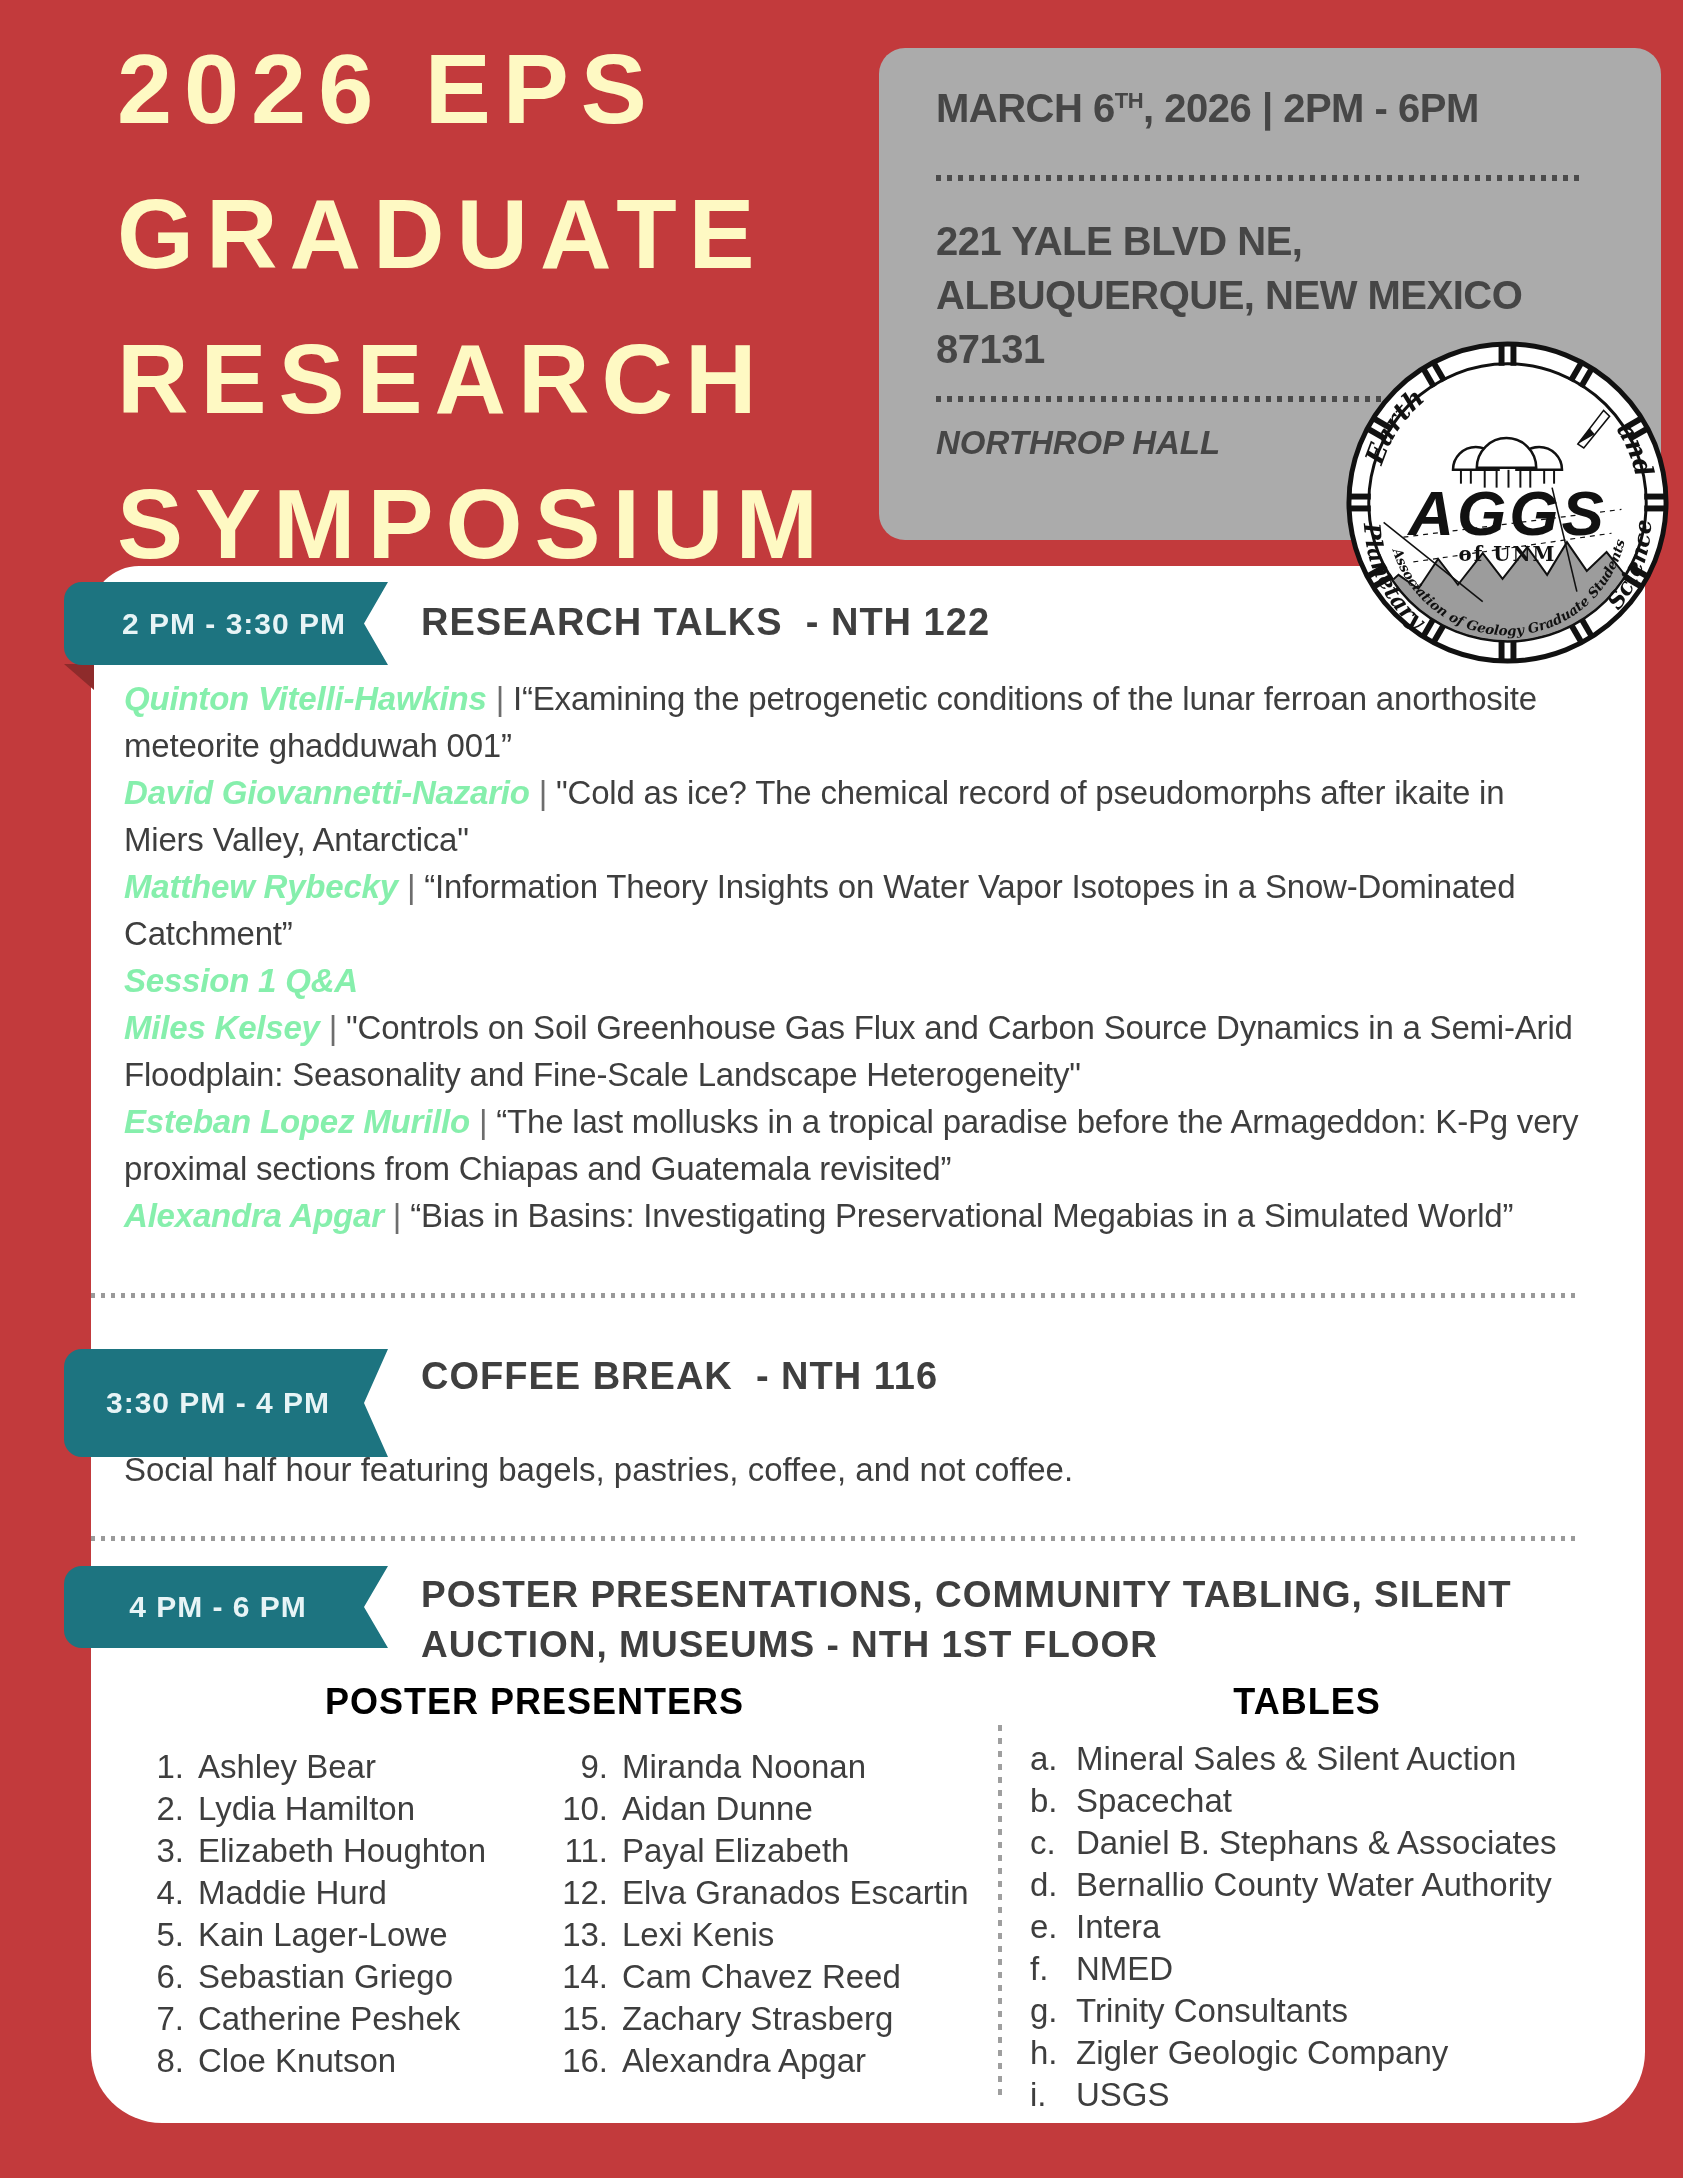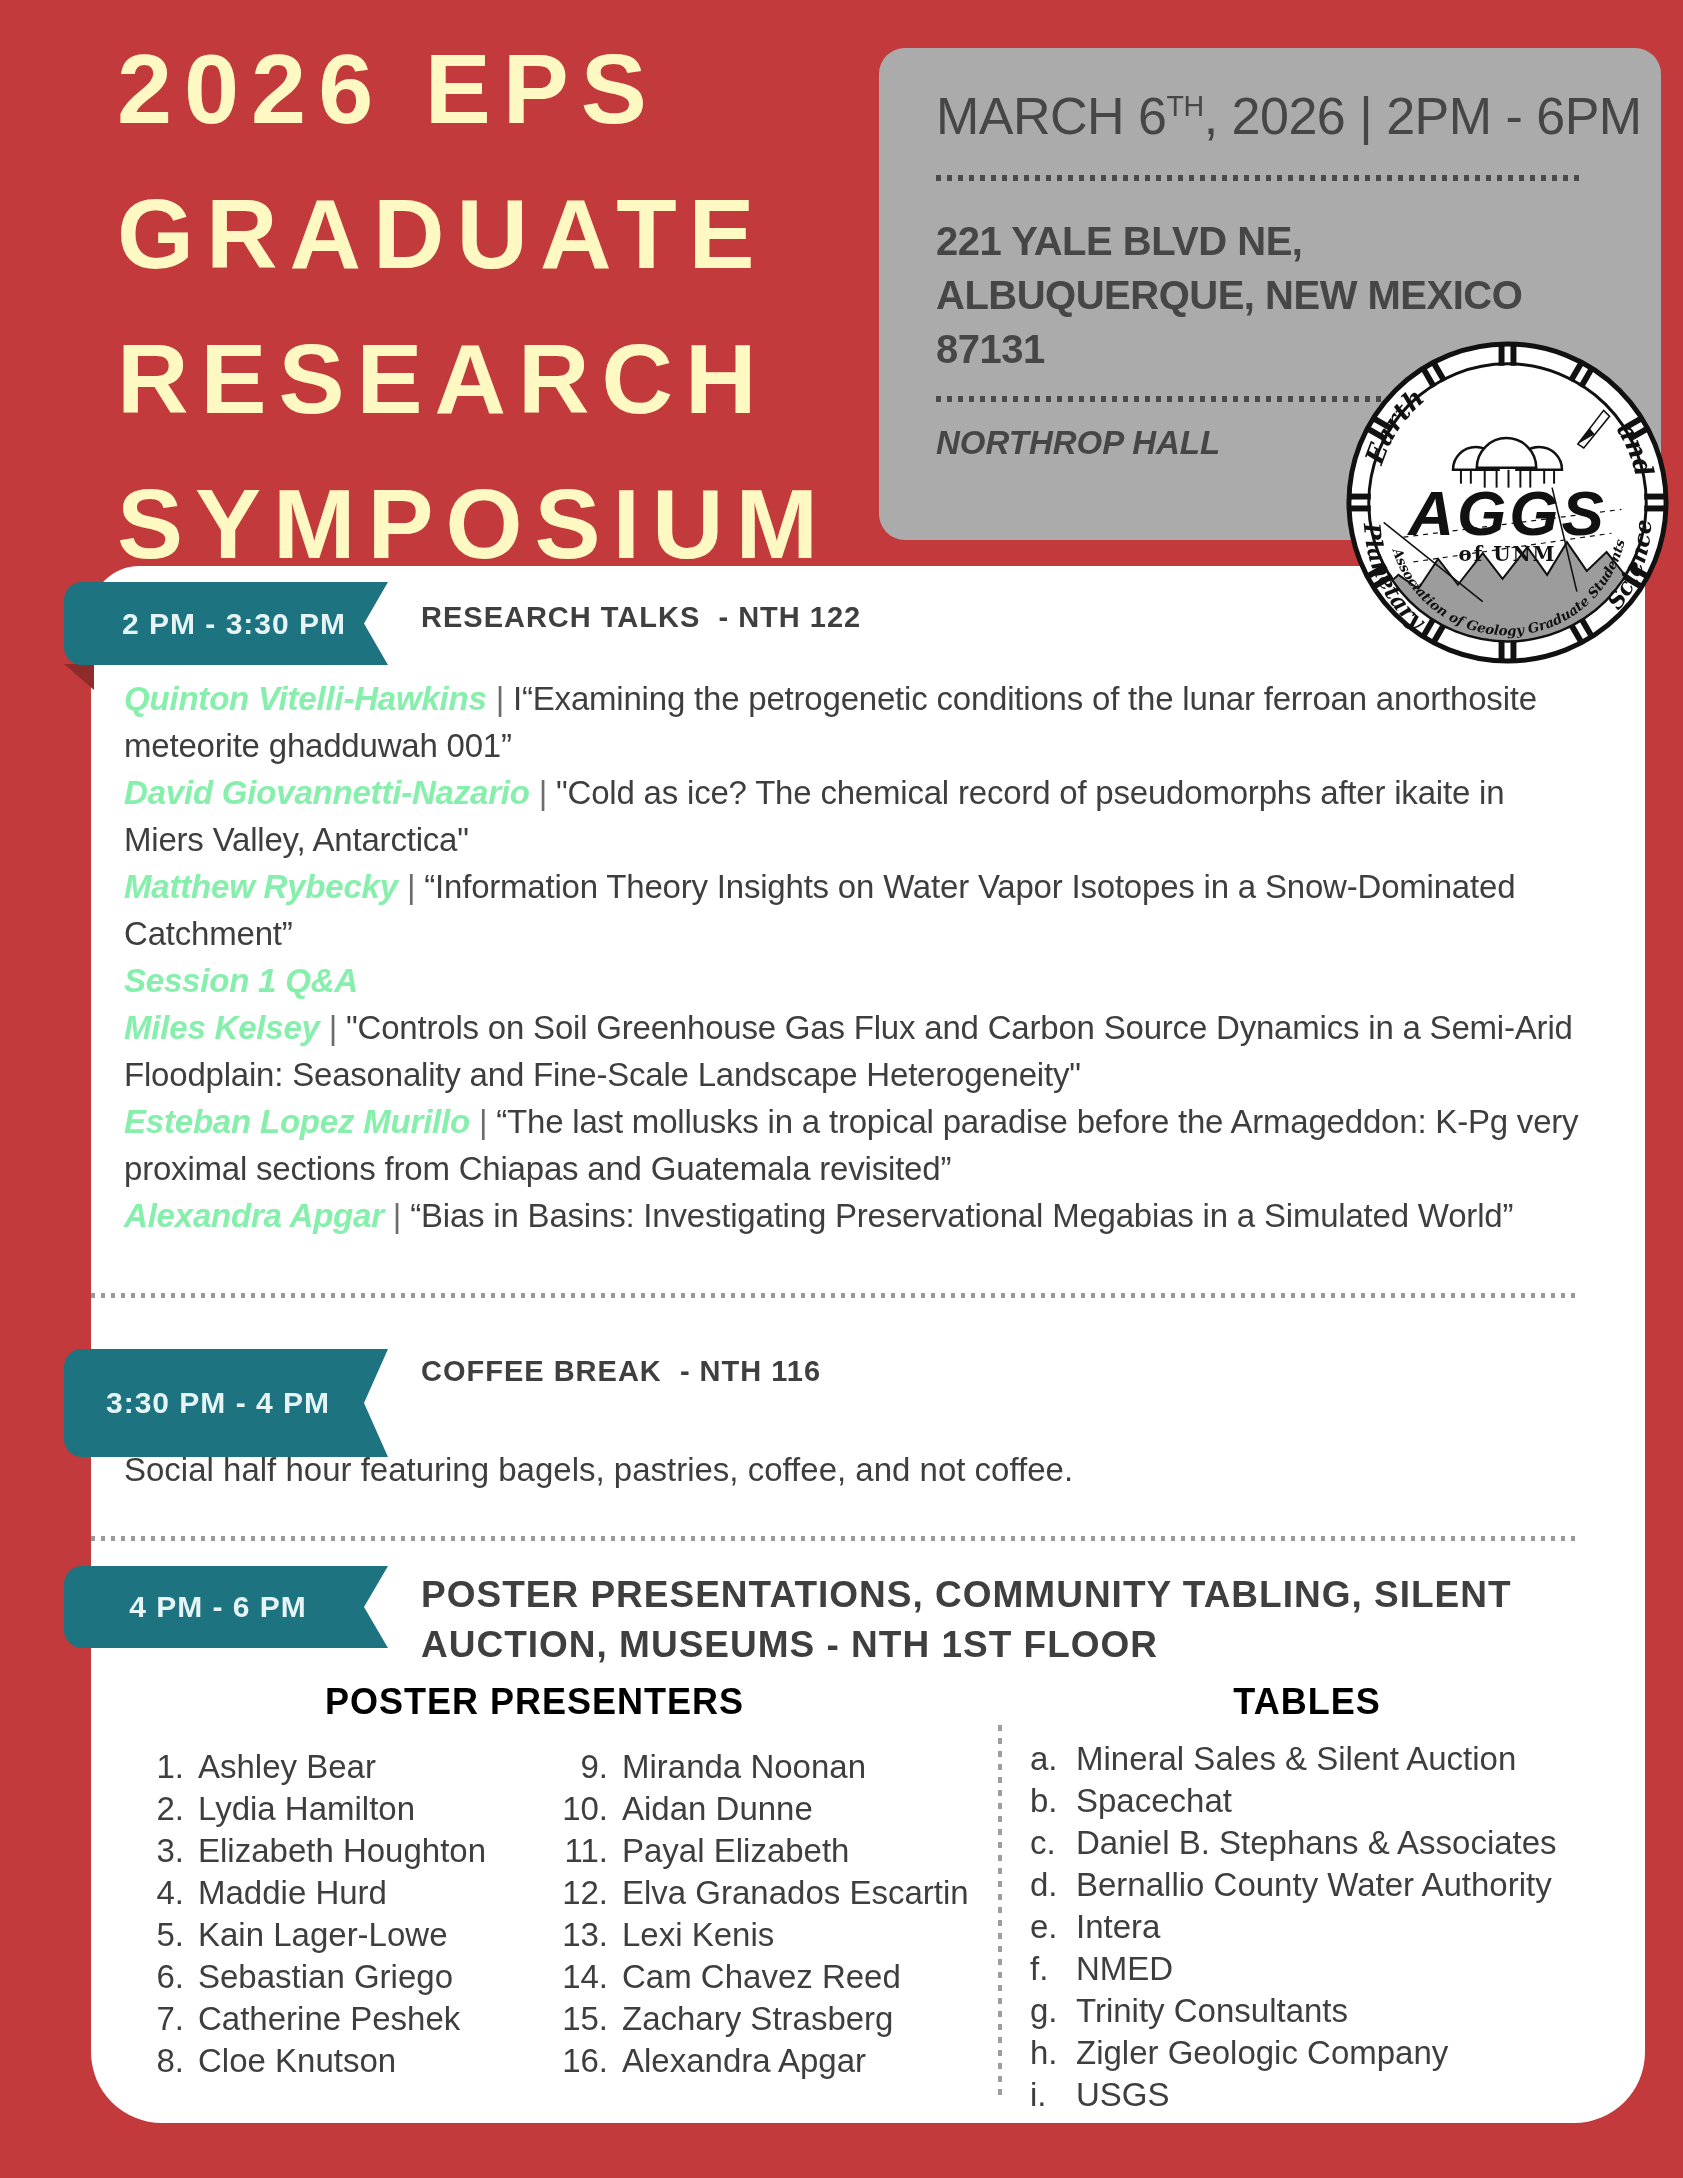--- a/index.html
+++ b/index.html
@@ -6,38 +6,38 @@
   .page{position:relative;width:1683px;height:2178px;background:#c23a3c;overflow:hidden;
         font-family:"Liberation Sans",sans-serif;}
   .content-bg{position:absolute;left:91px;top:566px;width:1554px;height:1557px;background:#ffffff;
         border-radius:48px 4px 71px 71px;}
   
   .main-title{position:absolute;left:77px;top:16px;color:#fef9c3;font-weight:700;font-size:99px;
         line-height:145px;letter-spacing:12px;white-space:pre-line;margin-left:40px;}
   
   .info-box{position:absolute;left:879px;top:48px;width:782px;height:492px;background:#ababab;
         border-radius:26px;color:#464646;}
-  .ib-date{position:absolute;left:57px;top:38px;font-size:52px;font-weight:400;letter-spacing:-0.5px;}
+  .ib-date{position:absolute;left:57px;top:38px;font-size:40px;font-weight:700;letter-spacing:-0.5px;}
   .ib-date sup{font-size:0.55em;}
   .ib-dots{position:absolute;left:57px;width:644px;height:6px;
         background:repeating-linear-gradient(to right,#4a4a4a 0 5px,transparent 5px 11px);}
   .ib-addr{position:absolute;left:57px;top:166px;font-size:40px;font-weight:700;line-height:54px;
         letter-spacing:-0.5px;white-space:pre-line;}
   .ib-venue{position:absolute;left:57px;top:376px;font-size:33px;font-weight:700;font-style:italic;}
   
   .ribbon{position:absolute;left:64px;width:324px;background:#1d7480;color:#e7f4f6;font-weight:700;
         font-size:30px;letter-spacing:1px;display:flex;align-items:center;justify-content:center;
         border-radius:18px 0 0 18px;padding-right:16px;box-sizing:border-box;
         clip-path:polygon(0 0,100% 0,calc(100% - 24px) 50%,100% 100%,0 100%);}
   #ribbon1{top:582px;height:83px;padding-left:32px;}
   #ribbon2{top:1349px;height:108px;}
   #ribbon3{top:1566px;height:82px;}
   .fold{position:absolute;left:64px;top:664px;width:30px;height:26px;background:#8e2b2b;
         clip-path:polygon(0 0,100% 0,100% 100%);}
-  .sec-heading{position:absolute;color:#3f3f3f;font-weight:700;font-size:29px;letter-spacing:1px;
+  .sec-heading{position:absolute;color:#3f3f3f;font-weight:700;font-size:38px;letter-spacing:1px;
         white-space:pre-wrap;}
   #heading1{left:421px;top:601px;}
   #heading2{left:421px;top:1355px;}
   #heading3{left:421px;top:1570px;width:1099px;font-size:37px;line-height:50px;}
   
   .talks{position:absolute;left:124px;top:675px;width:1460px;font-size:33px;line-height:47px;
         color:#3e3e3e;letter-spacing:-0.2px;}
   .talk{margin:0;}
   .talk strong{color:#86efac;font-style:italic;}
   .pipe{color:#6d6d6d;font-weight:400;}

